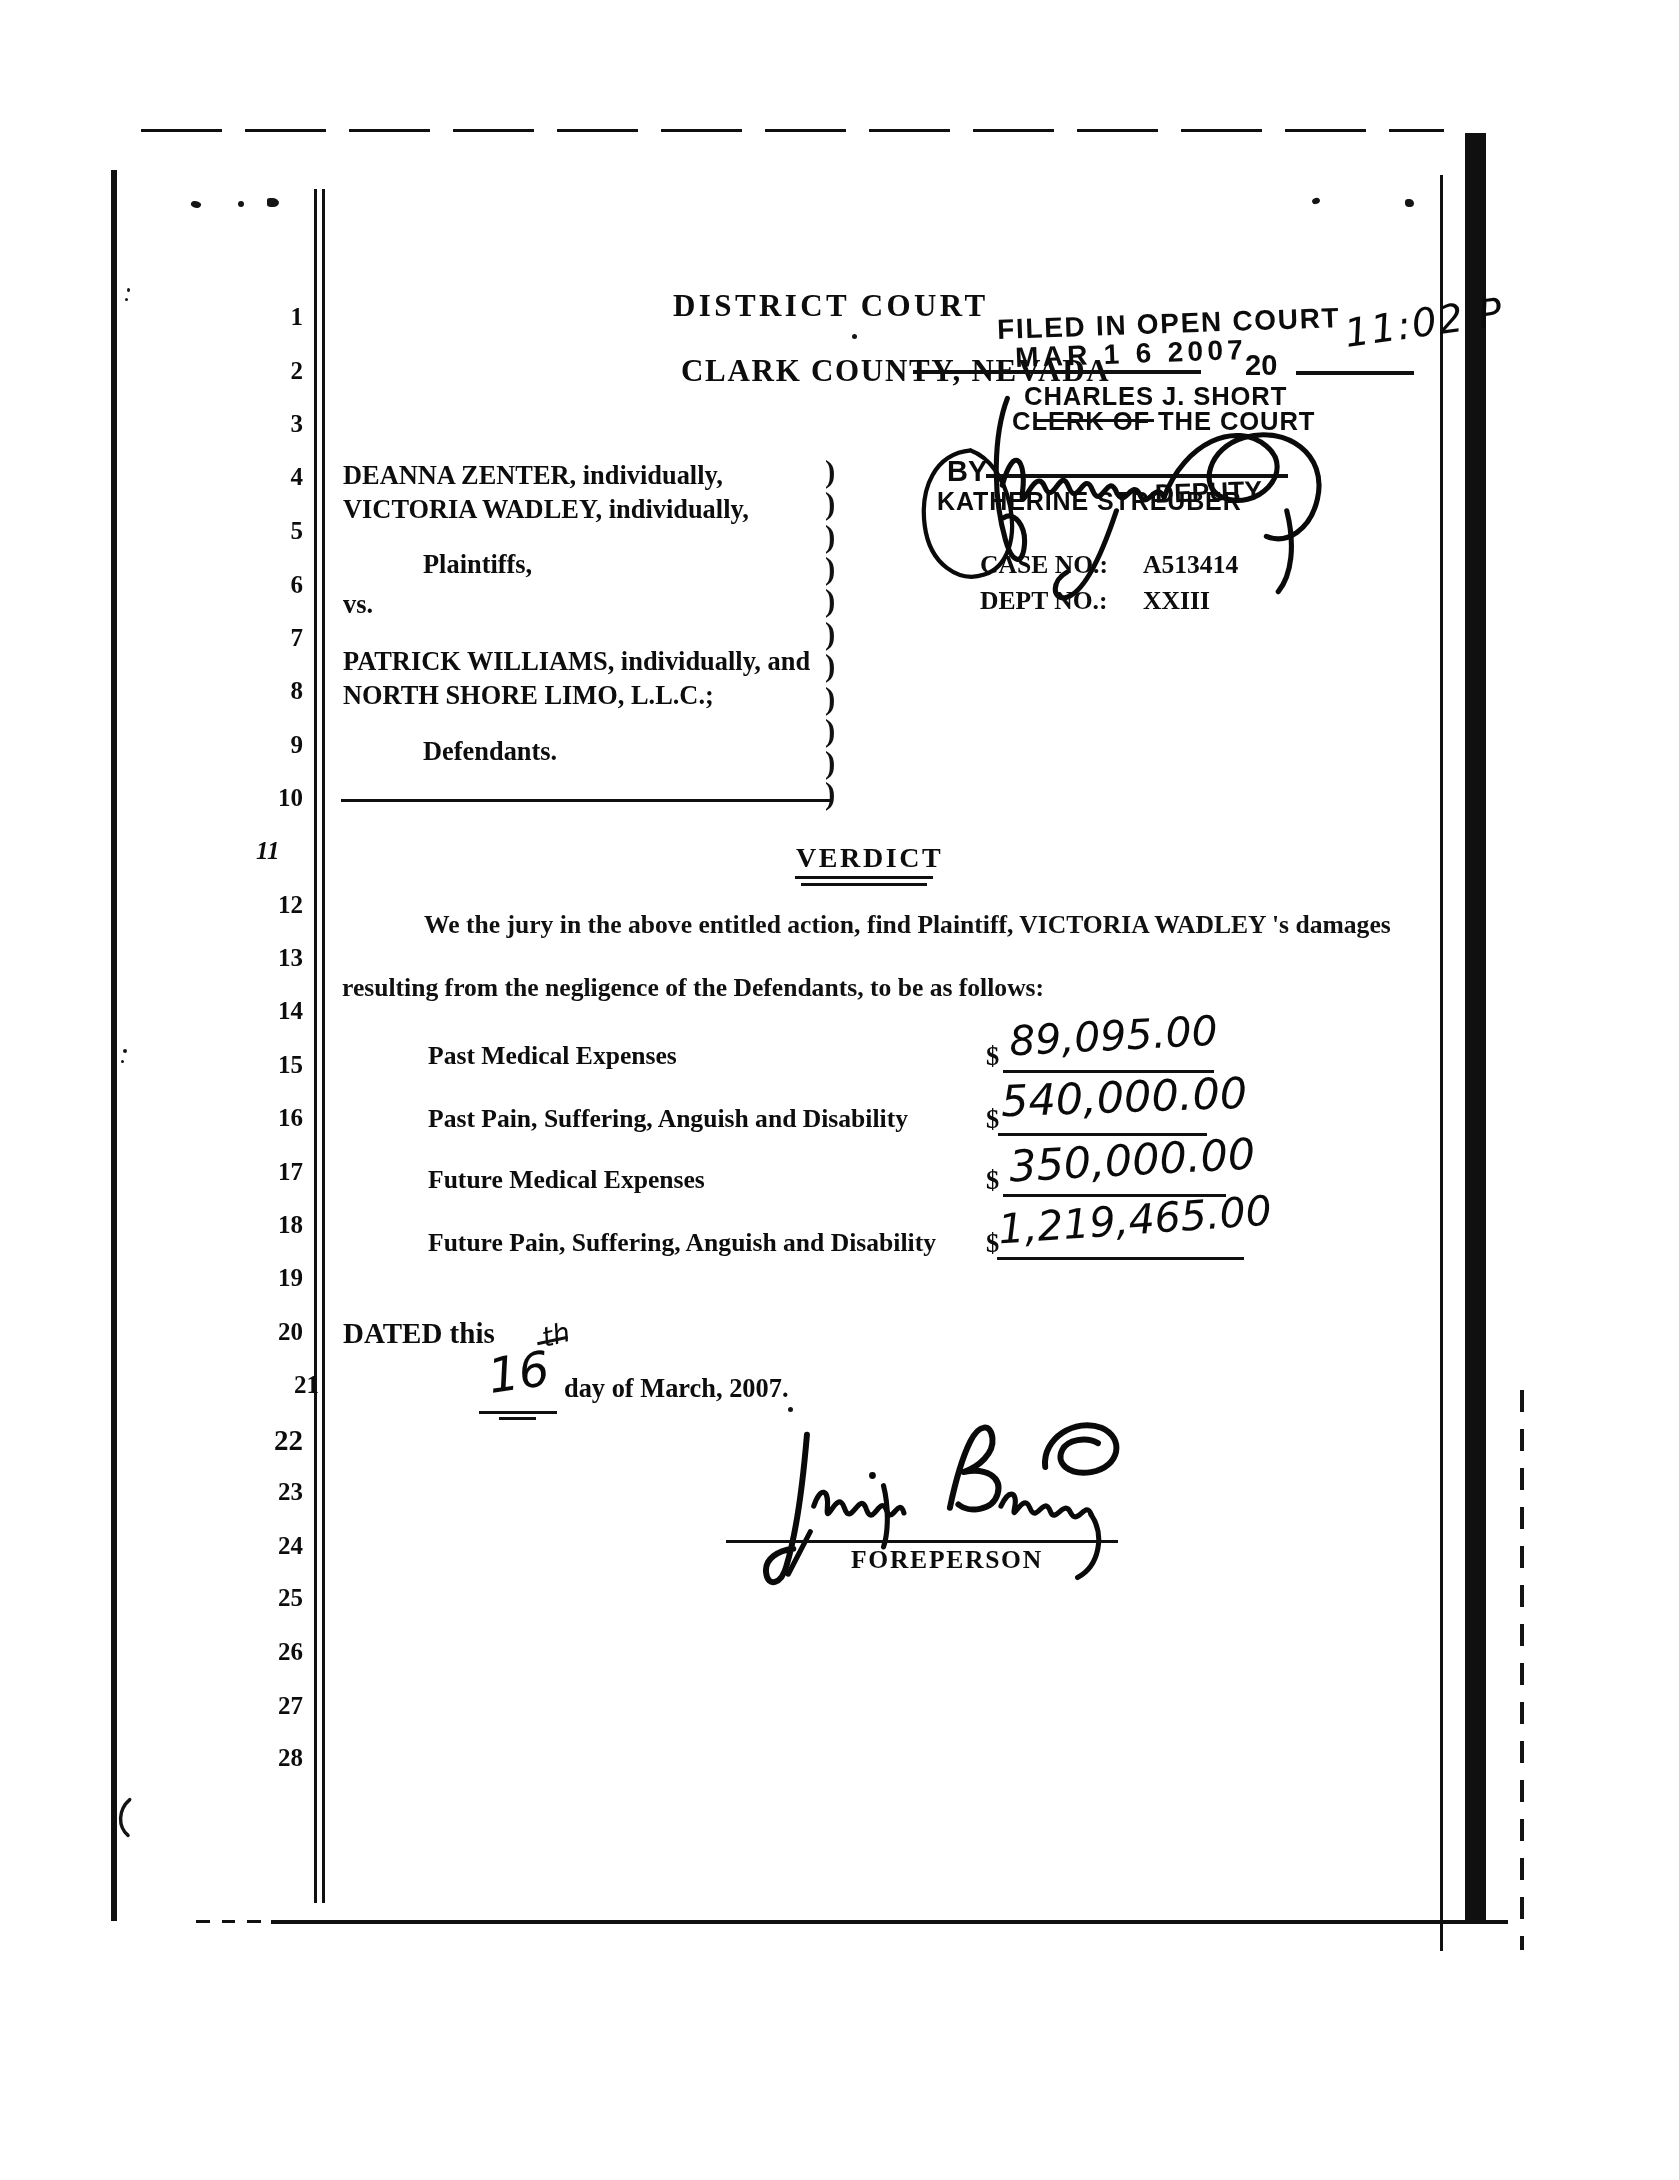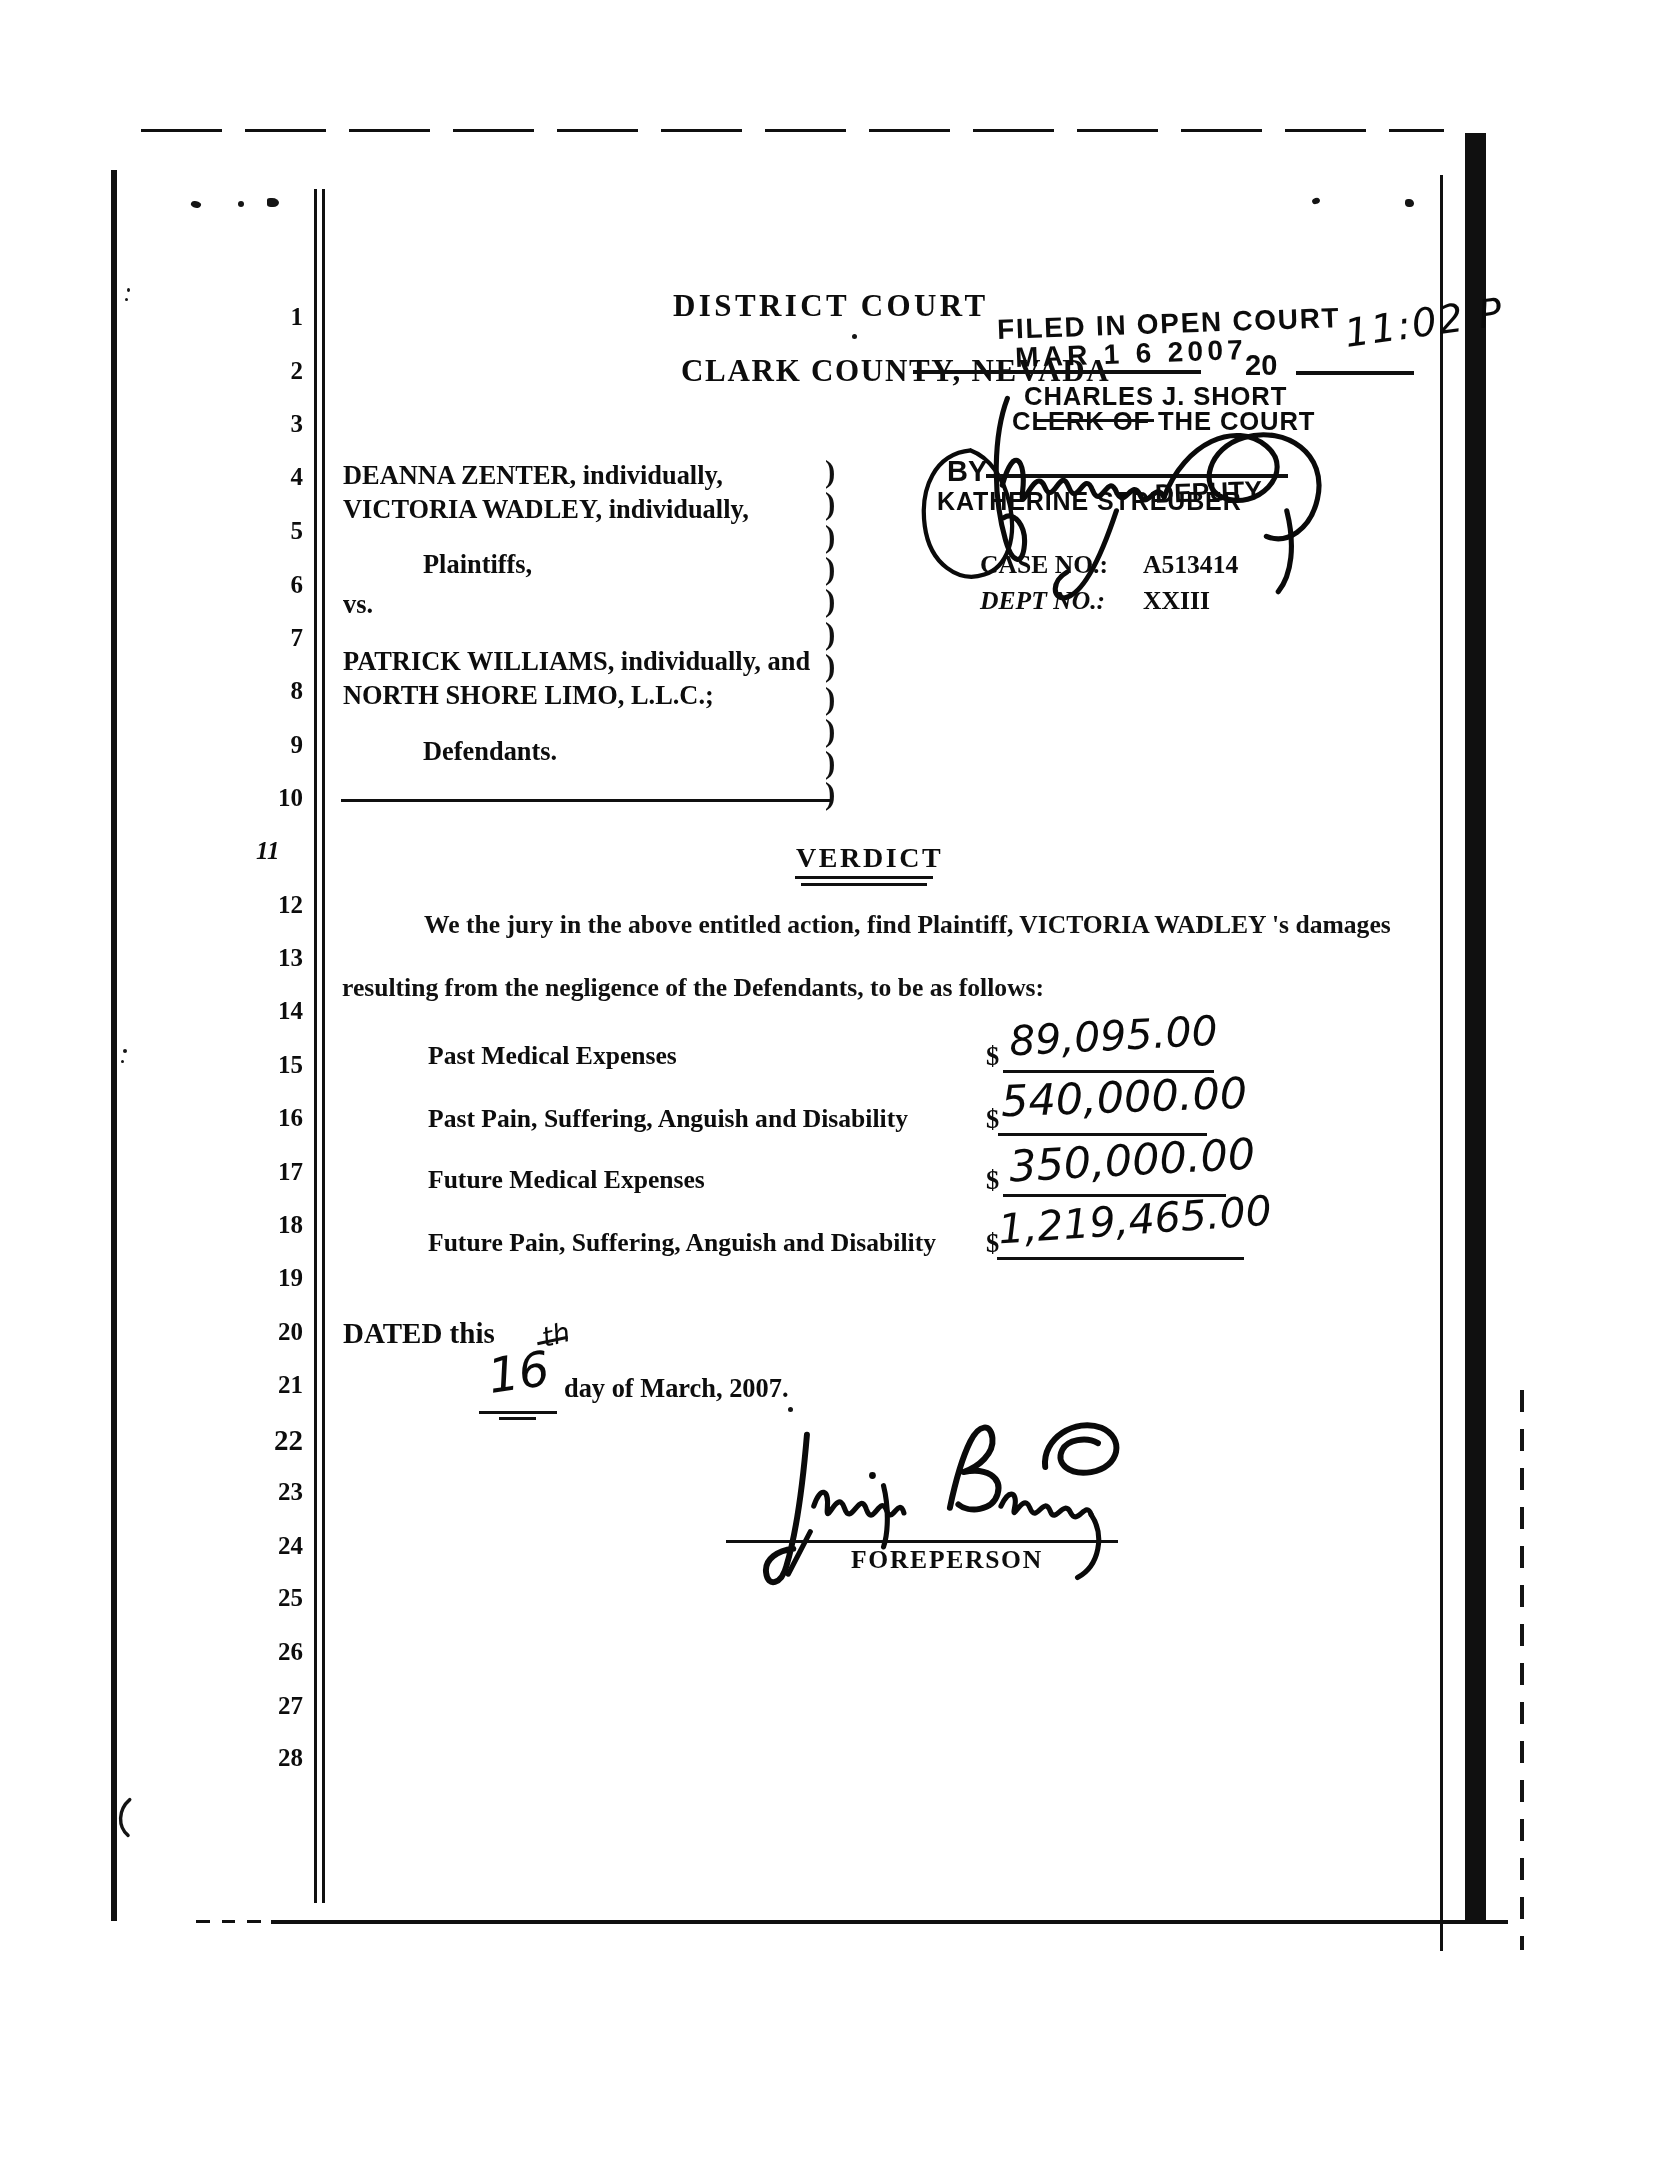--- a/index.html
+++ b/index.html
@@ -59,21 +59,21 @@
   <span class="abs serif nowrap" style="left:256px;top:837px;width:47px;font-size:25px;font-style:italic;">11</span>
   <span class="abs serif nowrap" style="left:256px;top:891px;width:47px;text-align:right;font-size:25px;">12</span>
   <span class="abs serif nowrap" style="left:256px;top:944px;width:47px;text-align:right;font-size:25px;">13</span>
   <span class="abs serif nowrap" style="left:256px;top:997px;width:47px;text-align:right;font-size:25px;">14</span>
   <span class="abs serif nowrap" style="left:256px;top:1051px;width:47px;text-align:right;font-size:25px;">15</span>
   <span class="abs serif nowrap" style="left:256px;top:1104px;width:47px;text-align:right;font-size:25px;">16</span>
   <span class="abs serif nowrap" style="left:256px;top:1158px;width:47px;text-align:right;font-size:25px;">17</span>
   <span class="abs serif nowrap" style="left:256px;top:1211px;width:47px;text-align:right;font-size:25px;">18</span>
   <span class="abs serif nowrap" style="left:256px;top:1264px;width:47px;text-align:right;font-size:25px;">19</span>
   <span class="abs serif nowrap" style="left:256px;top:1318px;width:47px;text-align:right;font-size:25px;">20</span>
-  <span class="abs serif nowrap" style="left:256px;top:1371px;width:47px;text-align:right;font-size:25px;">21</span>
+  <span class="abs serif nowrap" style="left:272px;top:1371px;width:47px;text-align:right;font-size:25px;">21</span>
   <span class="abs serif nowrap" style="left:256px;top:1424px;width:47px;text-align:right;font-size:29px;">22</span>
   <span class="abs serif nowrap" style="left:256px;top:1478px;width:47px;text-align:right;font-size:25px;">23</span>
   <span class="abs serif nowrap" style="left:256px;top:1532px;width:47px;text-align:right;font-size:25px;">24</span>
   <span class="abs serif nowrap" style="left:256px;top:1584px;width:47px;text-align:right;font-size:25px;">25</span>
   <span class="abs serif nowrap" style="left:256px;top:1638px;width:47px;text-align:right;font-size:25px;">26</span>
   <span class="abs serif nowrap" style="left:256px;top:1692px;width:47px;text-align:right;font-size:25px;">27</span>
   <span class="abs serif nowrap" style="left:256px;top:1744px;width:47px;text-align:right;font-size:25px;">28</span>
 
   <div class="abs serif nowrap" style="left:673px;top:288px;width:366px;text-align:left;font-size:31px;letter-spacing:3.4px;">DISTRICT COURT</div>
   <div class="abs serif nowrap" style="left:681px;top:353px;font-size:31px;letter-spacing:1.7px;">CLARK COUNTY, NEVADA</div>
@@ -120,21 +120,21 @@
   <span class="abs serif-n" style="left:825px;top:616px;font-size:31px;">)</span>
   <span class="abs serif-n" style="left:825px;top:648px;font-size:31px;">)</span>
   <span class="abs serif-n" style="left:825px;top:681px;font-size:31px;">)</span>
   <span class="abs serif-n" style="left:825px;top:713px;font-size:31px;">)</span>
   <span class="abs serif-n" style="left:825px;top:745px;font-size:31px;">)</span>
   <span class="abs serif-n" style="left:825px;top:776px;font-size:31px;">)</span>
   <div class="line" style="left:341px;top:799px;width:490px;height:3.4px;"></div>
 
   <div class="abs serif nowrap" style="left:980px;top:550px;font-size:25.6px;">CASE NO.:</div>
   <div class="abs serif nowrap" style="left:1143px;top:550px;font-size:25.6px;">A513414</div>
-  <div class="abs serif nowrap" style="left:980px;top:586px;font-size:25.6px;font-style:italic;">DEPT NO.:</div>
+  <div class="abs serif nowrap" style="left:980px;top:586px;font-size:25.6px;">DEPT NO.:</div>
   <div class="abs serif nowrap" style="left:1143px;top:586px;font-size:25.6px;">XXIII</div>
 
   <div class="abs serif nowrap" style="left:796px;top:842px;width:138px;text-align:center;font-size:28px;letter-spacing:2.6px;">VERDICT</div>
   <div class="line" style="left:795px;top:876px;width:138px;height:3.4px;"></div>
   <div class="line" style="left:801px;top:883px;width:126px;height:2.6px;"></div>
 
   <div class="abs serif-n nowrap" style="left:342px;top:973px;font-size:25.6px;">resulting from the negligence of the Defendants, to be as follows:</div>
   <div class="abs serif-n nowrap" style="left:424px;top:910px;font-size:25.6px;">We the jury in the above entitled action, find Plaintiff, VICTORIA WADLEY 's damages</div>
 
   <div class="abs serif nowrap" style="left:428px;top:1041px;font-size:25.6px;">Past Medical Expenses</div>

